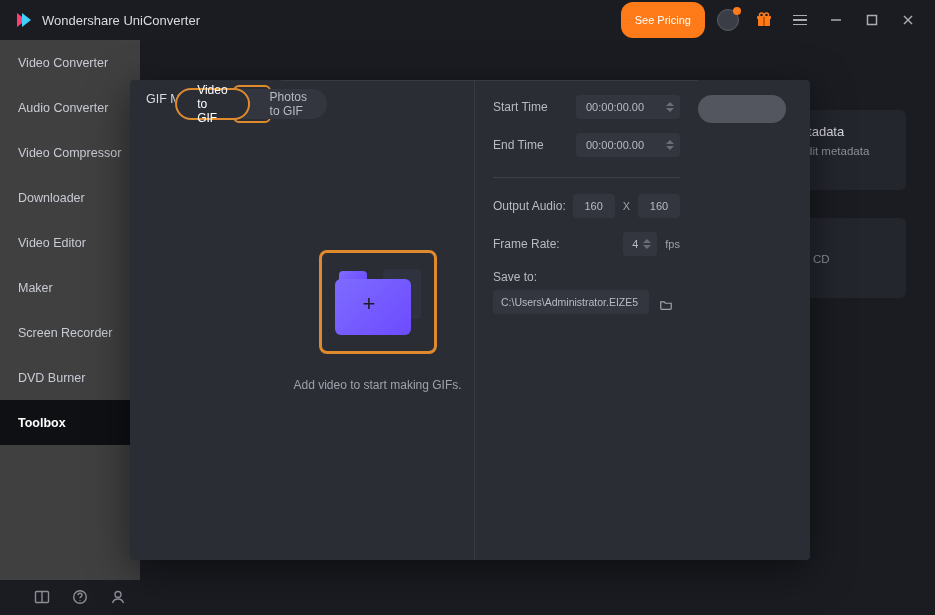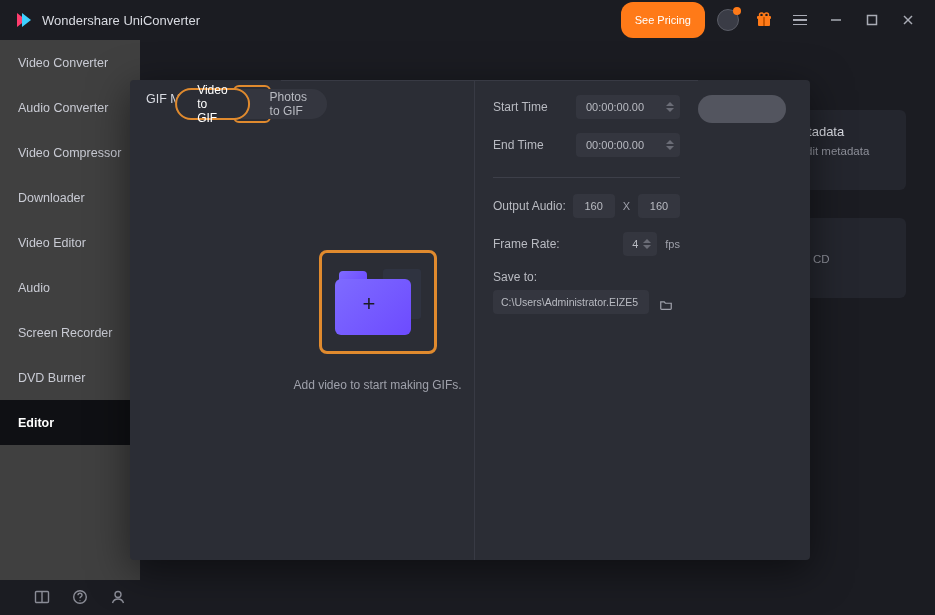--- a/index.html
+++ b/index.html
@@ -132,24 +132,24 @@
   </div>
 </div>
 
 <div class="main">
   <div class="sidebar">
     <div class="sidebar-item">Video Converter</div>
     <div class="sidebar-item">Audio Converter</div>
     <div class="sidebar-item">Video Compressor</div>
     <div class="sidebar-item">Downloader</div>
     <div class="sidebar-item">Video Editor</div>
-    <div class="sidebar-item">Audio</div>
+    <div class="sidebar-item">Maker</div>
     <div class="sidebar-item">Screen Recorder</div>
     <div class="sidebar-item">DVD Burner</div>
-    <div class="sidebar-item active">Editor</div>
+    <div class="sidebar-item active">Toolbox</div>
   </div>
 
   <div class="content">
 
     <div class="bg-card" style="left:636px; top:70px; width:130px; height:80px;">
       <div class="bg-card-title">Metadata</div>
       <div style="white-space:pre-line">d edit metadata
 es</div>
     </div>
     <div class="bg-card" style="left:636px; top:178px; width:130px; height:80px;">

